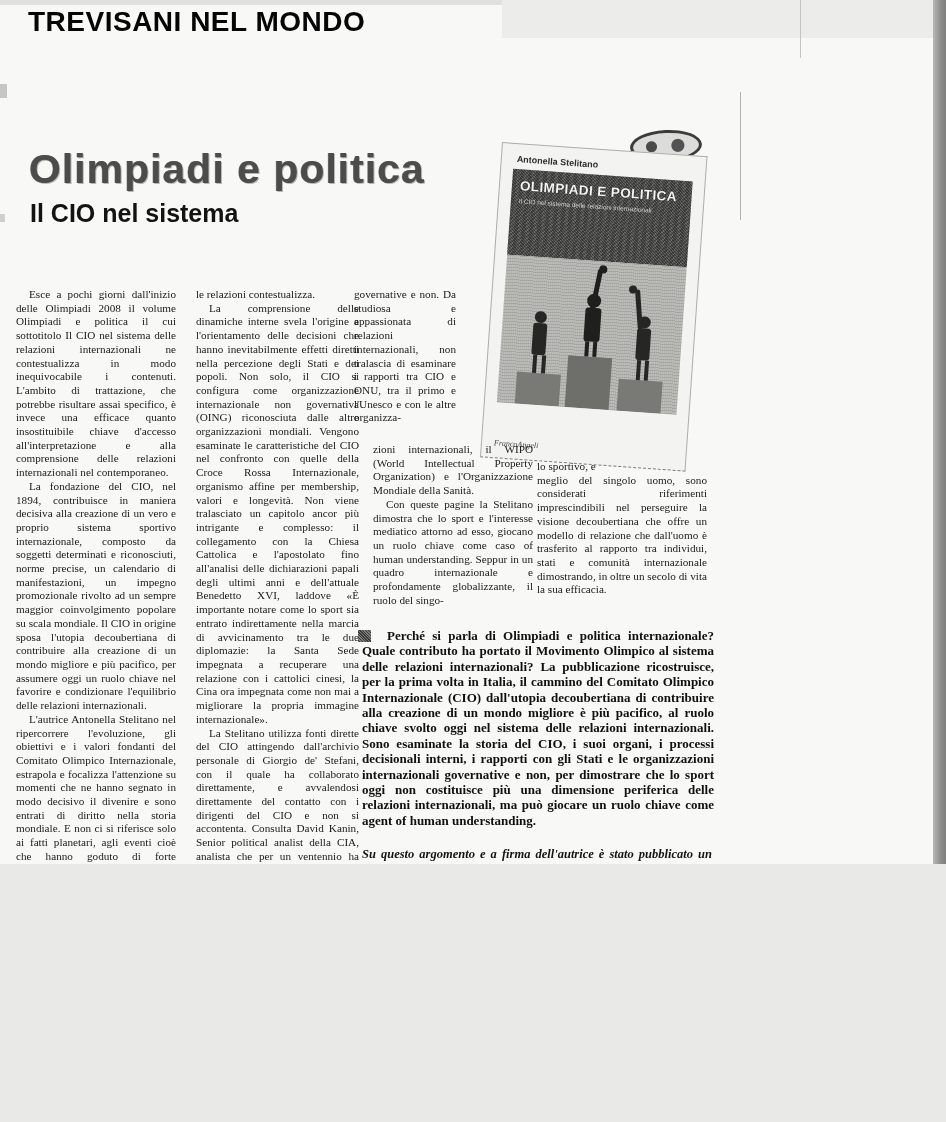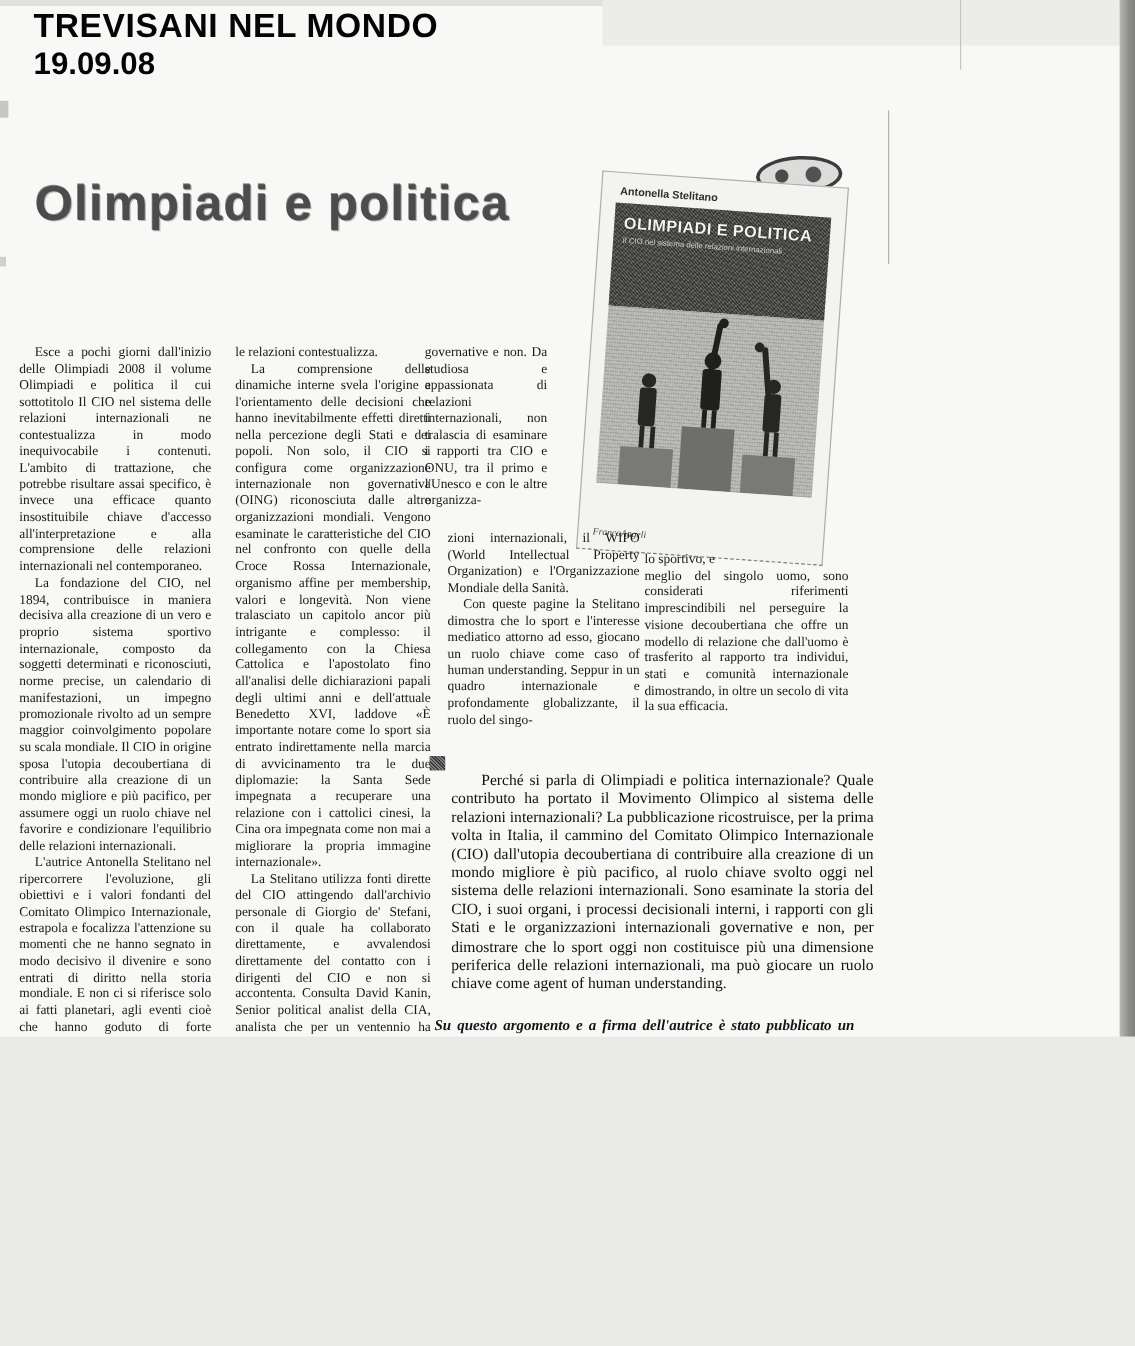--- a/index.html
+++ b/index.html
@@ -52,22 +52,22 @@
               background-image:repeating-linear-gradient(0deg,rgba(0,0,0,.10) 0 1px,transparent 1px 3px),
                                repeating-linear-gradient(90deg,rgba(255,255,255,.12) 0 1px,transparent 1px 2px);}
   .book-pub{position:absolute;left:12px;bottom:10px;font-style:italic;font-size:8px;color:#3f3f3f;}
 
   
   .col{position:absolute;}
   .col p{margin:0;font-size:11.2px;line-height:13.7px;text-align:justify;color:#191919;}
   .col p.ind{text-indent:13px;}
 
   
-  .feature{position:absolute;left:362px;top:628px;width:352px;font-weight:normal;font-size:13px;
-           line-height:15.4px;text-align:justify;text-indent:25px;color:#101010;margin:14px;}
+  .feature{position:absolute;left:362px;top:628px;width:352px;font-weight:bold;font-size:13px;
+           line-height:15.4px;text-align:justify;text-indent:25px;color:#101010;margin:0;}
   .marker{position:absolute;background-color:#3a3a3a;
           background-image:repeating-linear-gradient(45deg,rgba(255,255,255,.35) 0 1px,transparent 1px 2px);}
   .marker-1{left:358px;top:630px;width:13px;height:12px;}
   .marker-2{left:669px;top:910px;width:14px;height:14px;}
 
   
   .note{position:absolute;left:362px;top:846px;width:350px;font-style:italic;font-weight:bold;
         font-size:12.5px;line-height:16px;text-align:justify;color:#141414;margin:0;}
 
   
@@ -85,25 +85,25 @@
   <div class="topright-gray"></div>
   <div class="edge-right"></div>
   <div class="faint-line-a"></div>
   <div class="faint-line-b"></div>
   <div class="faint-line-c"></div>
   <div class="mark-left-1"></div>
   <div class="mark-left-2"></div>
 
   <div class="scan-header">
     <div class="pub">TREVISANI NEL MONDO</div>
-    <div class="date">19.09.08</div>
   </div>
 
   <div class="art-title">Olimpiadi e politica</div>
   <div class="art-sub">
+    <div>Il CIO nel sistema</div>
   </div>
 
   <div class="emblem"></div>
 
   <div class="book">
     <div class="book-author">Antonella Stelitano</div>
     <div class="book-band">
       <div class="book-title">OLIMPIADI E POLITICA</div>
       <div class="book-subtitle">Il CIO nel sistema delle relazioni internazionali</div>
     </div>

